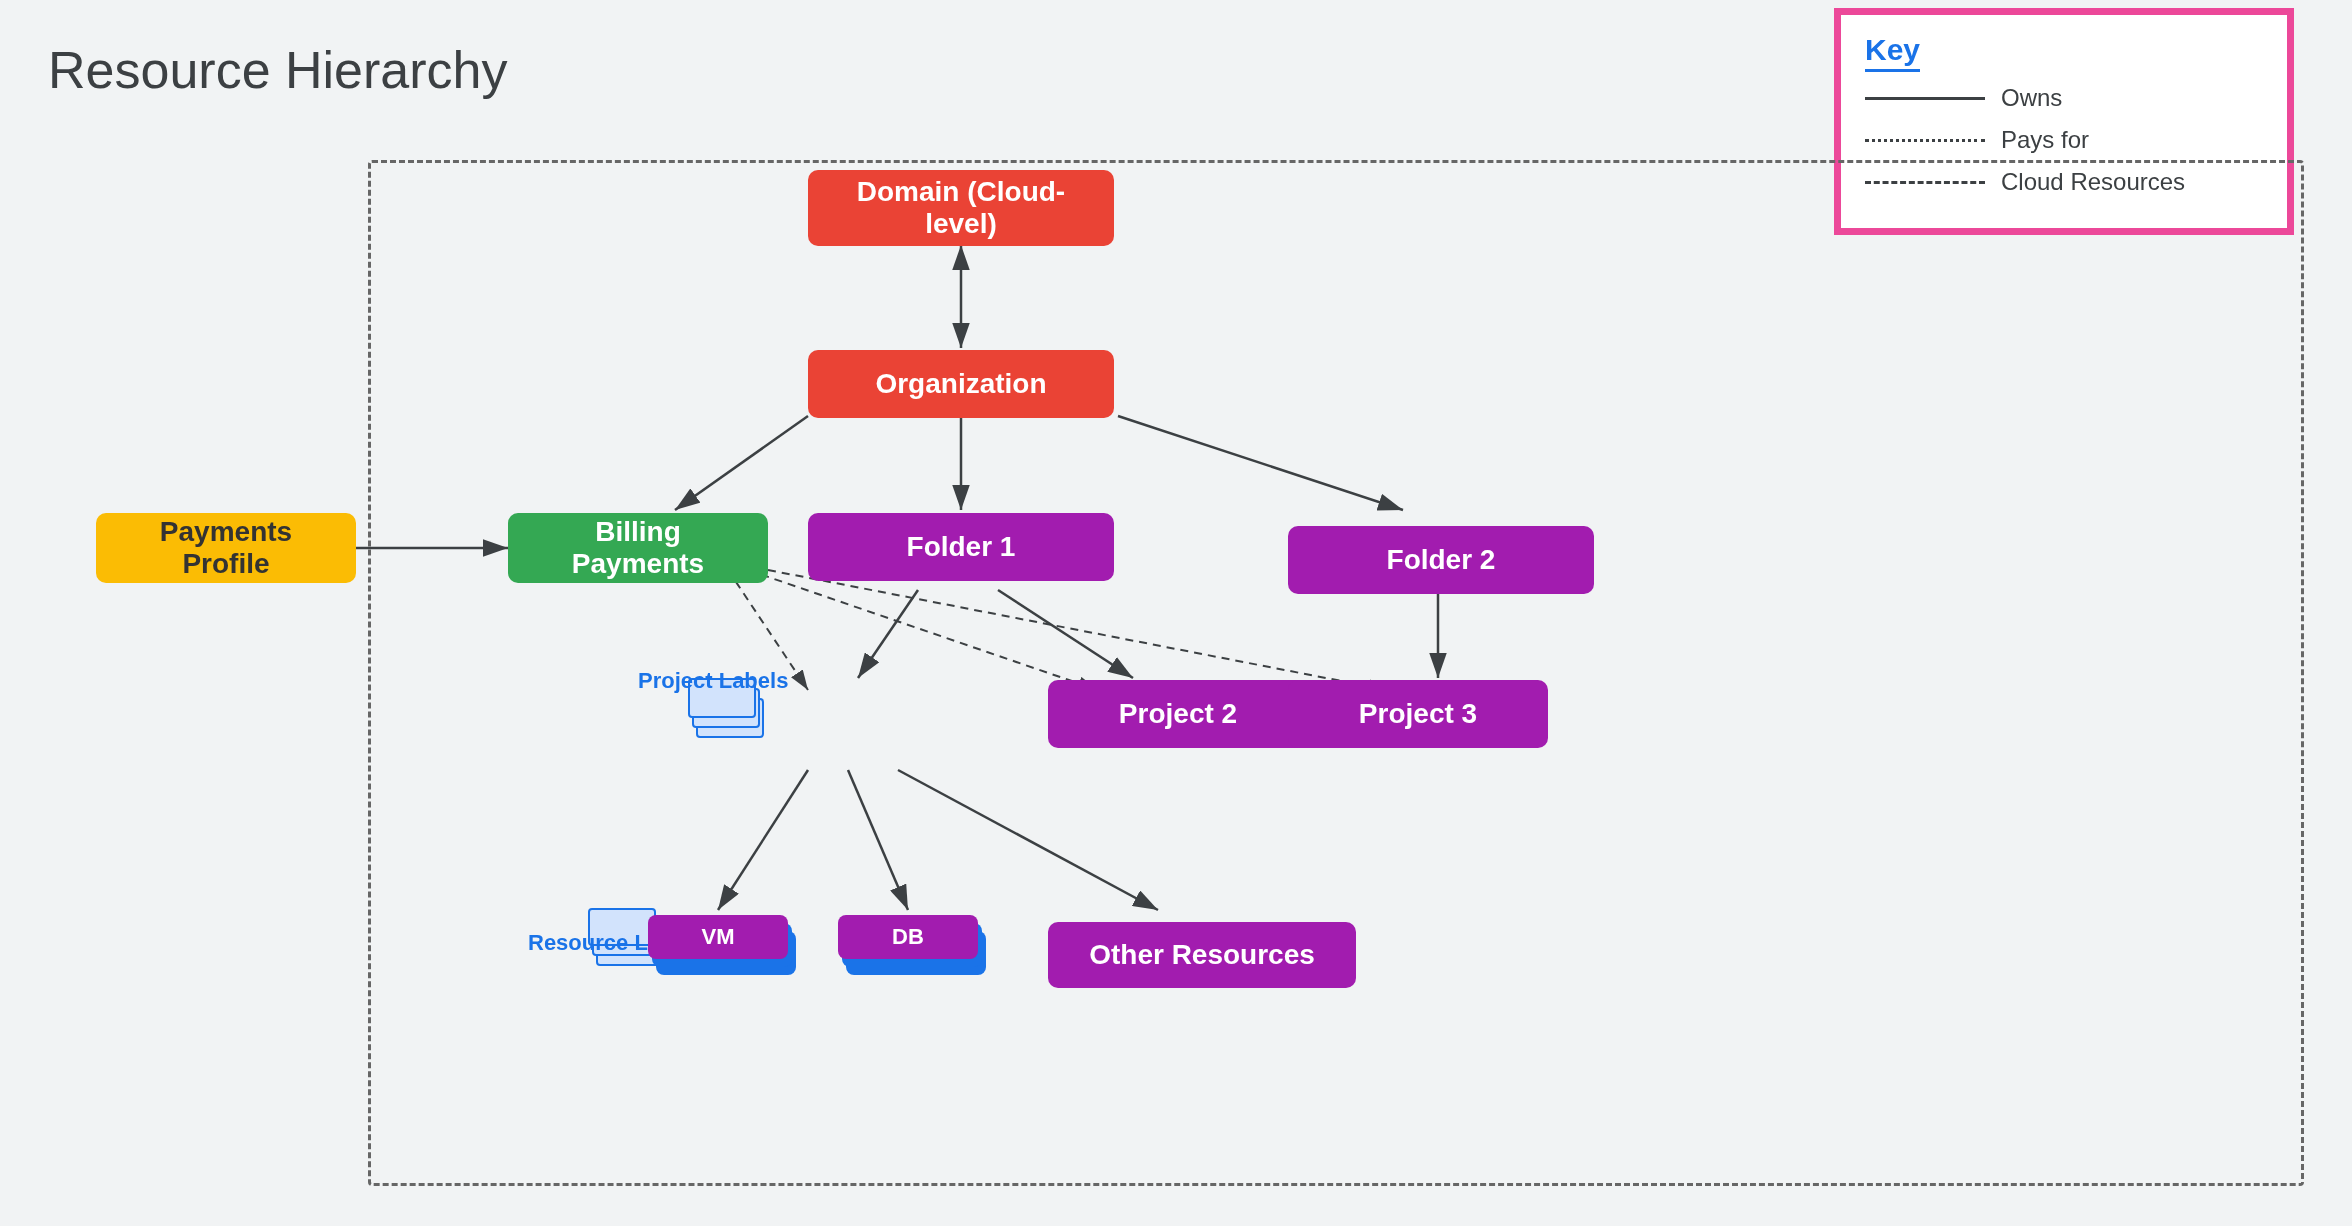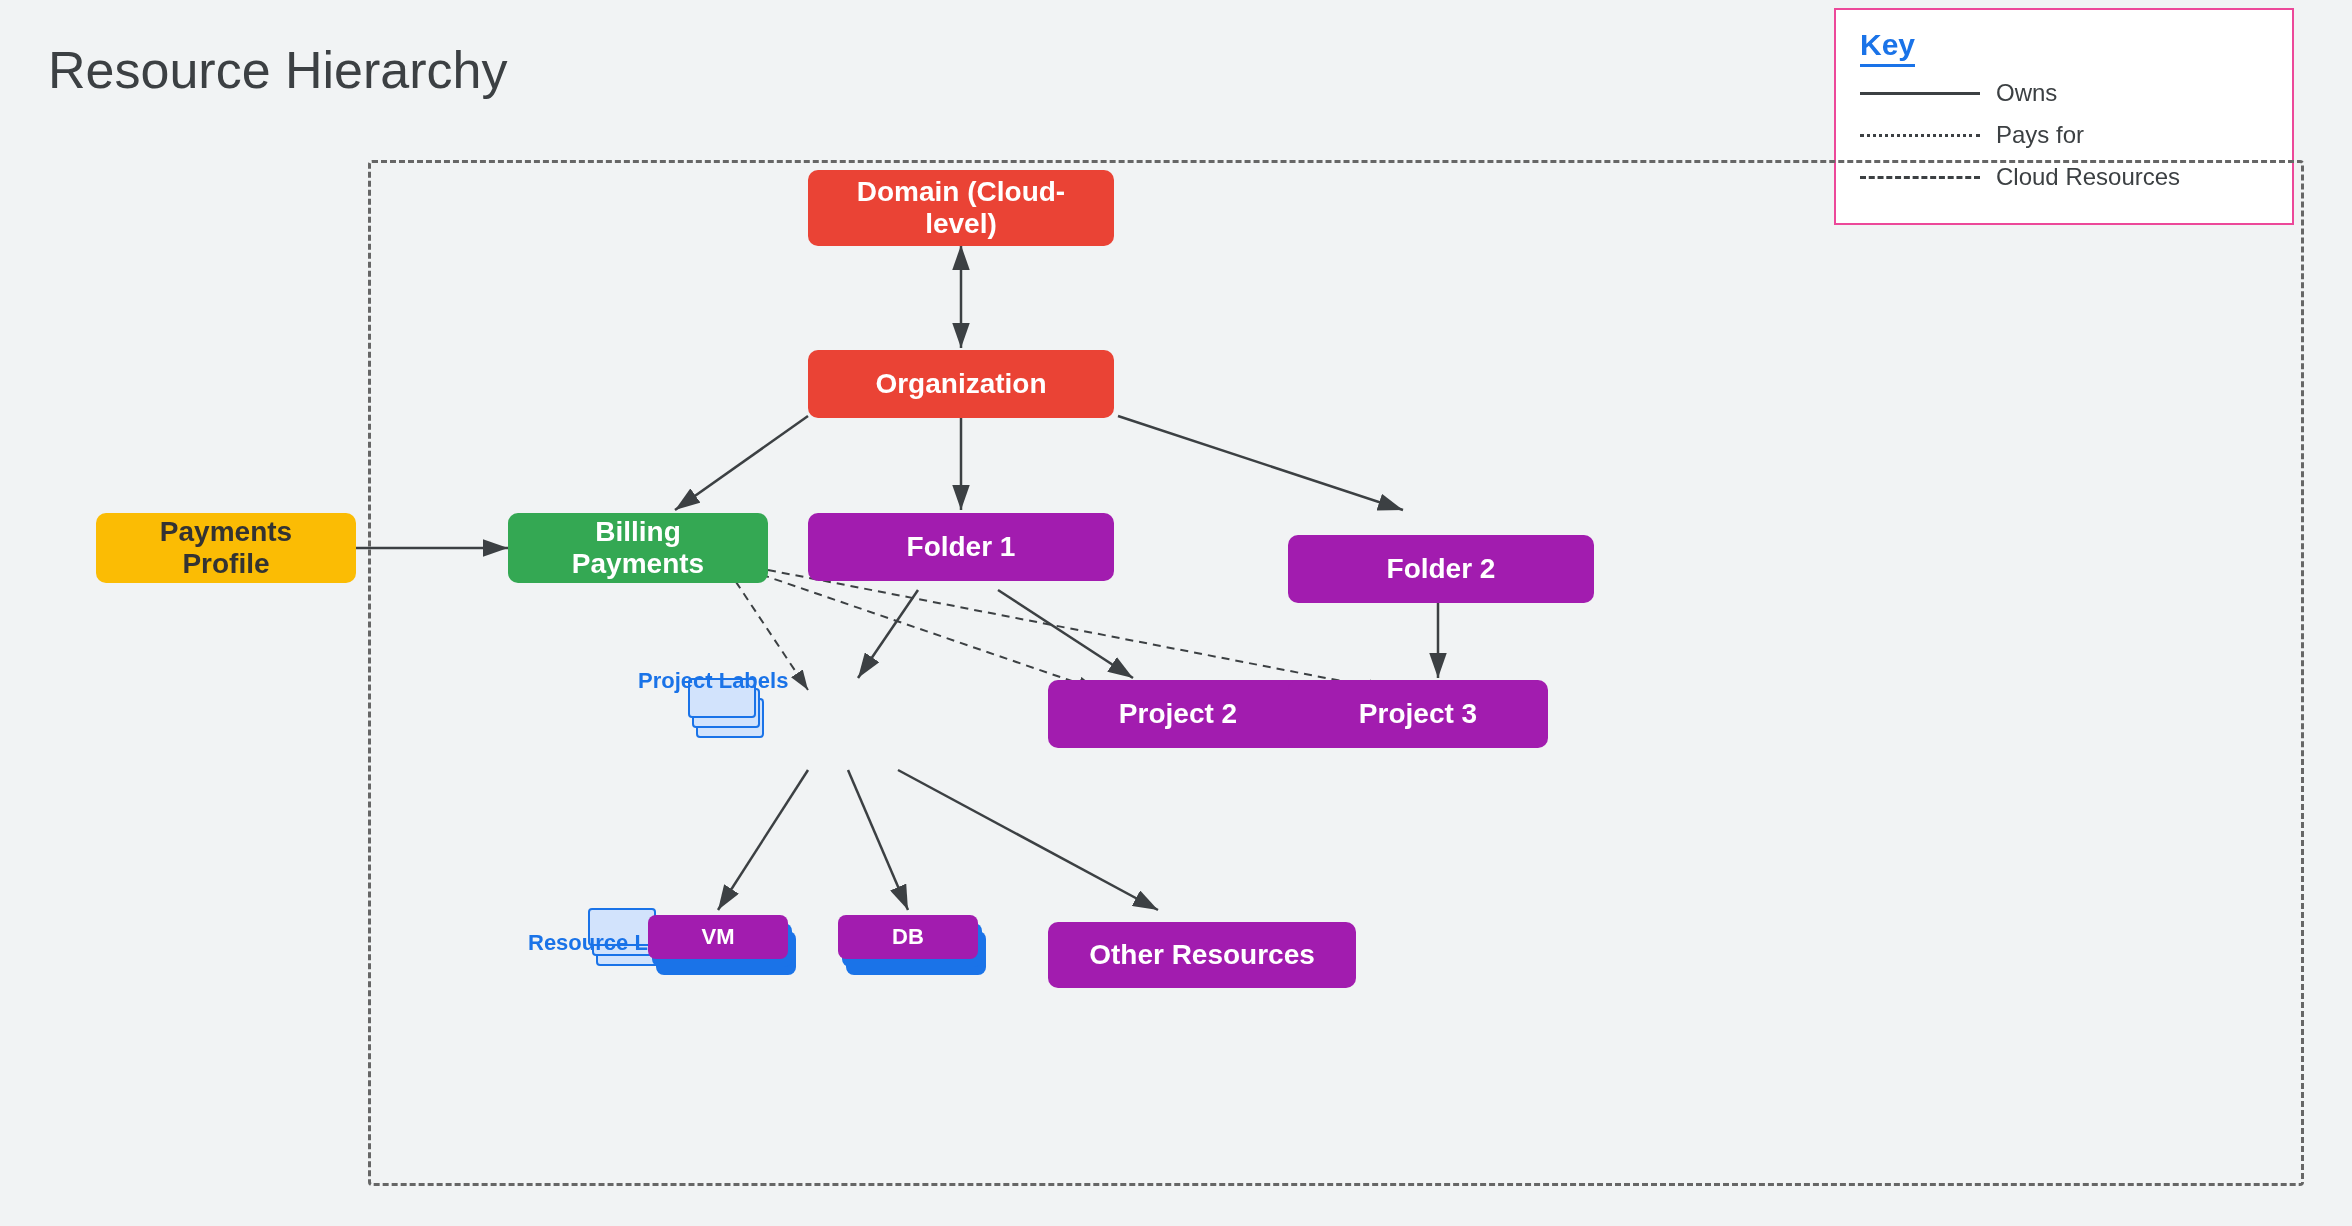--- a/index.html
+++ b/index.html
@@ -18,21 +18,21 @@
       font-size: 52px;
       font-weight: 400;
       color: #3c4043;
     }
     
     .key-box {
       position: absolute;
       top: 8px;
       right: 58px;
       width: 460px;
-      border: 2px solid #ec4899;
+      border: 7px solid #ec4899;
       background: white;
       padding: 18px 24px;
     }
     .key-title {
       color: #1a73e8;
       font-size: 30px;
       font-weight: 600;
       margin-bottom: 12px;
       border-bottom: 3px solid #1a73e8;
       display: inline-block;
@@ -199,21 +199,21 @@
   </div>
 
   <div class="node node-yellow" style="left: 48px; top: 383px; width: 260px; height: 70px;">
     <span>Payments Profile</span>
   </div>
 
   <div class="node node-blue" style="left: 760px; top: 383px; width: 306px; height: 68px;">
     <span>Folder 1</span>
   </div>
 
-  <div class="node node-blue" style="left: 1240px; top: 405px; width: 306px; height: 68px; justify-content: center;">
+  <div class="node node-blue" style="left: 1240px; top: 396px; width: 306px; height: 68px; justify-content: center;">
     <span>Folder 2</span>
   </div>
 
   <div class="stacked-cards" style="left: 640px; top: 548px; width: 80px; height: 70px;">
     <div class="card" style="width:68px; height:40px; top:20px; left:8px; background:#d2e3fc;"></div>
     <div class="card" style="width:68px; height:40px; top:10px; left:4px; background:#d2e3fc;"></div>
     <div class="card" style="width:68px; height:40px; top:0px; left:0px; background:#d2e3fc;"></div>
   </div>
   <div class="label-blue" style="left: 590px; top: 538px;">Project
 Labels</div>

